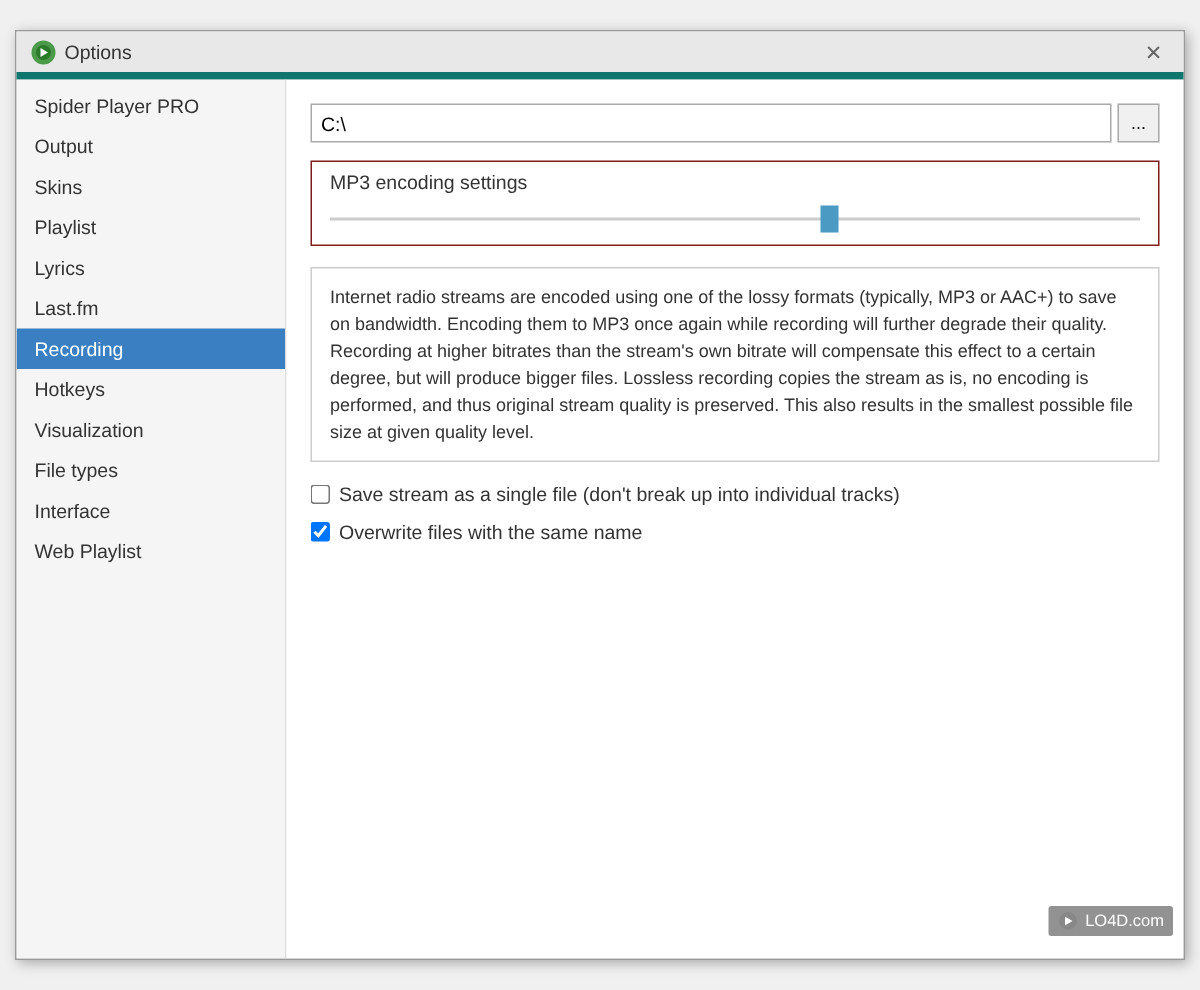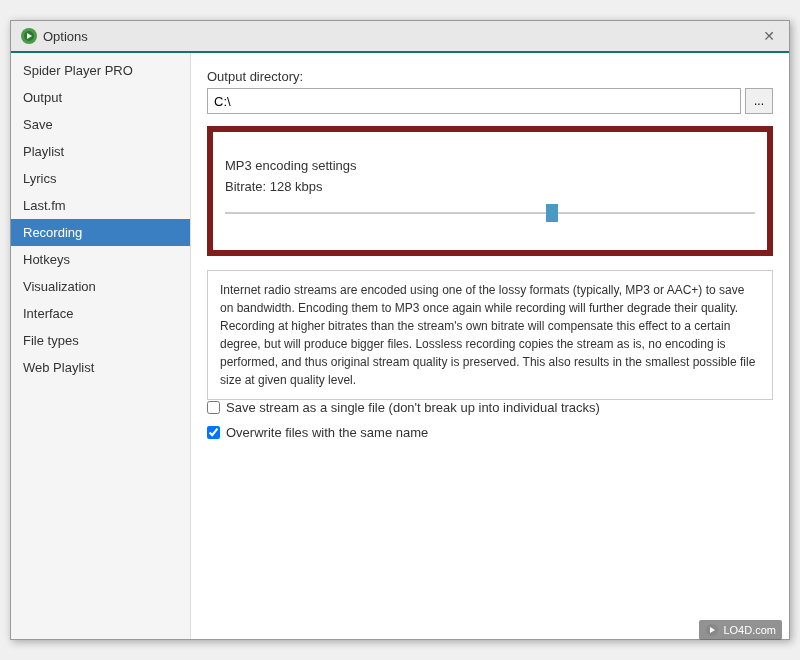--- a/index.html
+++ b/index.html
@@ -18,21 +18,21 @@
       width: 780px;
       height: 620px;
       background: #f5f5f5;
       border: 1px solid #999;
       box-shadow: 2px 2px 8px rgba(0,0,0,0.3);
       display: flex;
       flex-direction: column;
     }
     .title-bar {
       background: #e8e8e8;
-      border-bottom: 2px solid #0f766e;
+      border-bottom: 5px solid #0f766e;
       padding: 6px 10px;
       display: flex;
       align-items: center;
       justify-content: space-between;
       height: 32px;
     }
     .title-bar-left {
       display: flex;
       align-items: center;
       gap: 6px;
@@ -111,22 +111,22 @@
       height: 26px;
       border: 1px solid #aaa;
       background: #f0f0f0;
       cursor: pointer;
       font-size: 12px;
       display: flex;
       align-items: center;
       justify-content: center;
     }
     .encoding-box {
-      border: 6px solid #7f1d1d;
-      padding: 26px 12px;
+      border: 1px solid #7f1d1d;
+      padding: 6px 12px;
       margin-bottom: 14px;
     }
     .encoding-title {
       font-size: 13px;
       color: #333;
       margin-bottom: 6px;
     }
     .bitrate-label {
       font-size: 13px;
       color: #333;
@@ -167,31 +167,31 @@
       margin-top: 1px;
       flex-shrink: 0;
     }
     .checkbox-label {
       font-size: 13px;
       color: #333;
     }
     .info-box {
       border: 1px solid #ccc;
       padding: 10px 12px;
-      margin-bottom: 0;
+      margin-bottom: 14px;
       background: #fff;
     }
     .info-text {
       font-size: 12px;
       color: #333;
       line-height: 1.5;
     }
     .watermark {
       position: absolute;
-      bottom: 0;
+      bottom: 16px;
       right: 8px;
       background: rgba(100,100,100,0.7);
       color: #fff;
       font-size: 11px;
       padding: 3px 6px;
       border-radius: 2px;
       display: flex;
       align-items: center;
       gap: 4px;
     }
@@ -216,42 +216,40 @@
         <span class="title-text">Options</span>
       </div>
       <div class="close-btn">✕</div>
     </div>
 
     <div class="content-area">
 
       <div class="sidebar">
       <div class="sidebar-item">Spider Player PRO</div>
           <div class="sidebar-item">Output</div>
-          <div class="sidebar-item">Save</div>
+          <div class="sidebar-item">Skins</div>
           <div class="sidebar-item">Playlist</div>
           <div class="sidebar-item">Lyrics</div>
           <div class="sidebar-item">Last.fm</div>
           <div class="sidebar-item active">Recording</div>
           <div class="sidebar-item">Hotkeys</div>
           <div class="sidebar-item">Visualization</div>
+          <div class="sidebar-item">File types</div>
           <div class="sidebar-item">Interface</div>
-          <div class="sidebar-item">File types</div>
           <div class="sidebar-item">Web Playlist</div>
         </div>
 
       <div class="main-content">
-        <div class="field-label">Output directory:</div>
         <div class="output-dir-row">
           <input type="text" class="text-input" value="C:\" style="">
           <button class="browse-btn">...</button>
         </div>
 
         <div class="encoding-box">
           <div class="encoding-title">MP3 encoding settings</div>
-          <div class="bitrate-label">Bitrate: 128 kbps</div>
           <div class="slider-container">
             <input type="range" min="0" max="100" value="62" style="">
           </div>
         </div>
 
 
         <div class="info-box">
           <p class="info-text">Internet radio streams are encoded using one of the lossy formats (typically, MP3 or AAC+) to save on bandwidth. Encoding them to MP3 once again while recording will further degrade their quality. Recording at higher bitrates than the stream's own bitrate will compensate this effect to a certain degree, but will produce bigger files. Lossless recording copies the stream as is, no encoding is performed, and thus original stream quality is preserved. This also results in the smallest possible file size at given quality level.</p>
         </div>
 

